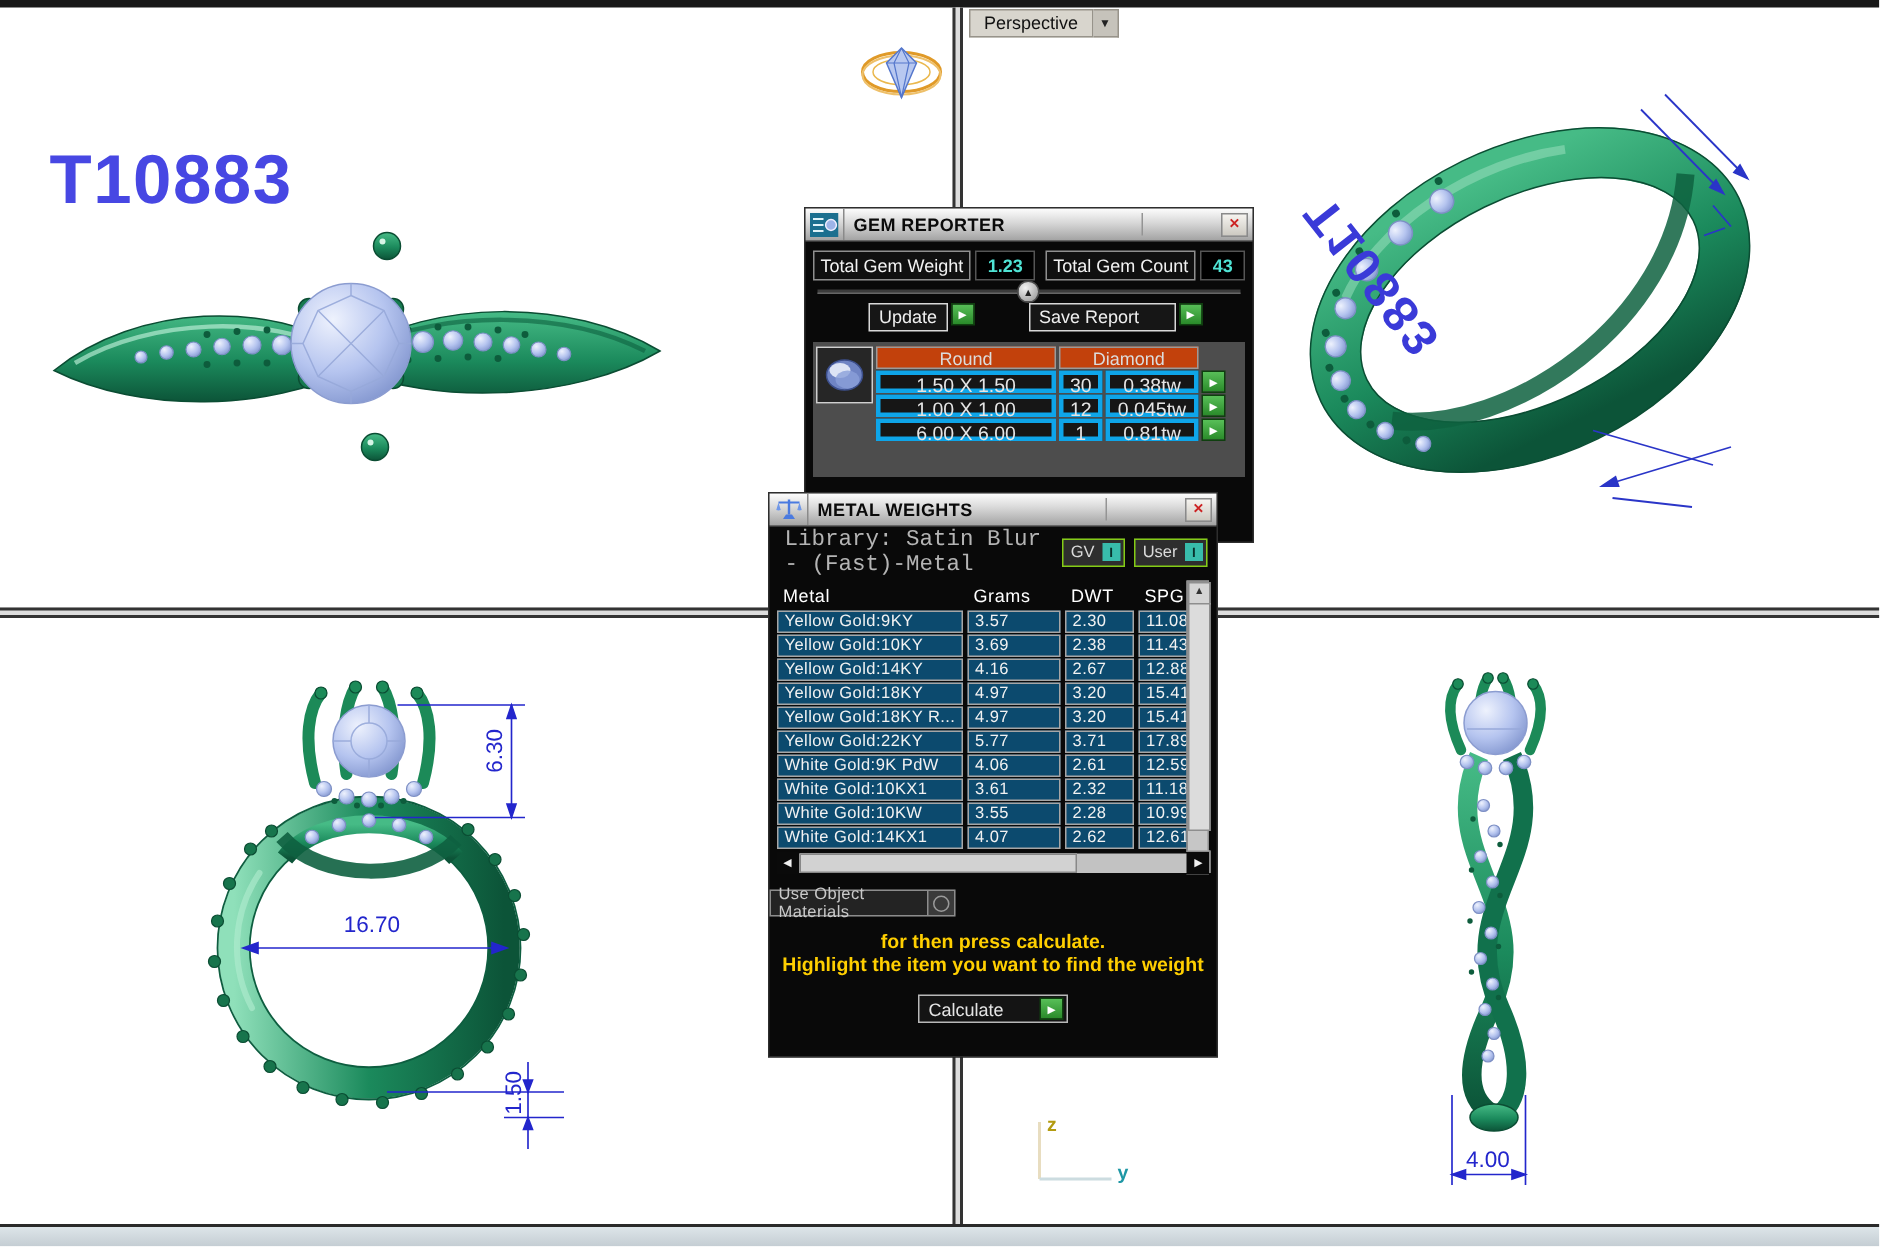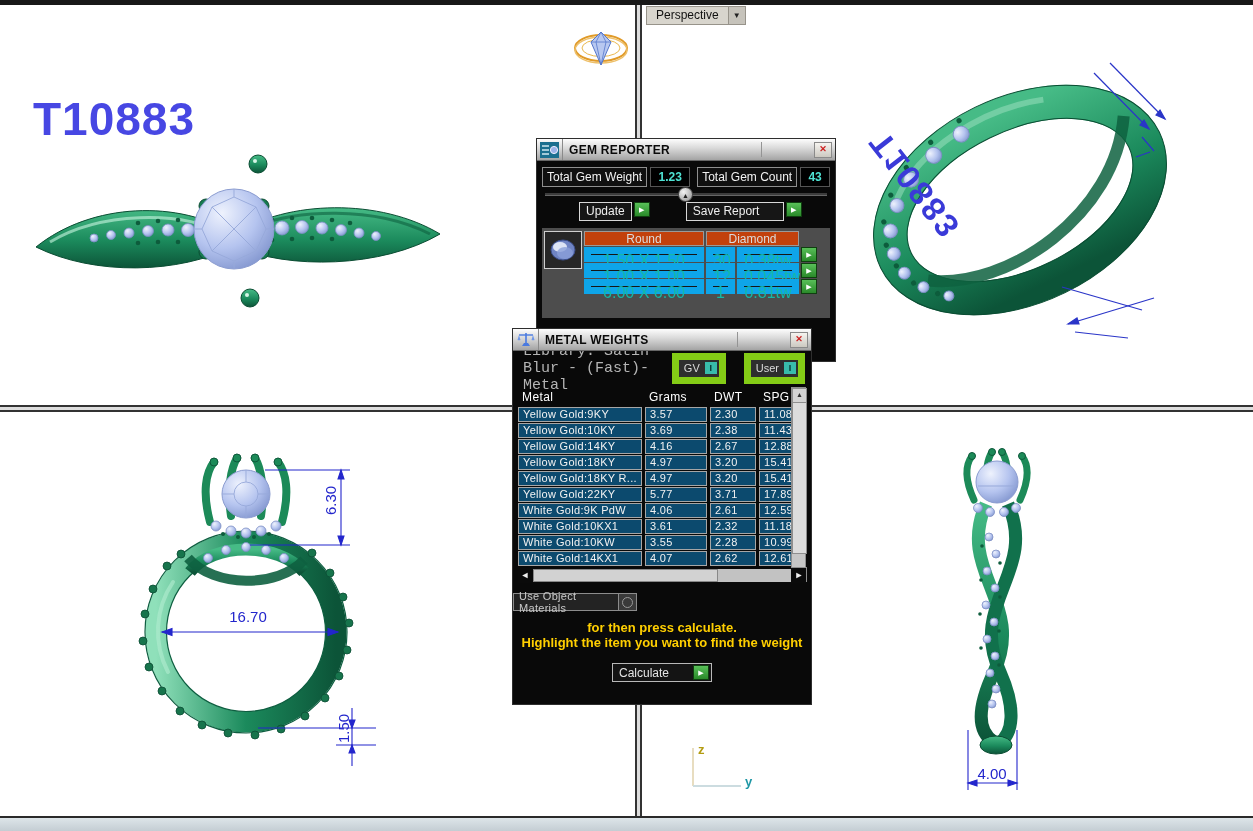--- a/index.html
+++ b/index.html
@@ -54,29 +54,29 @@
   .tbtn{background:#161616;border:1px solid #d8d8d8;color:#efefef;font-size:12px;padding:1px 6px 2px 6px;white-space:nowrap;}
   .garrow{width:16px;height:15px;background:linear-gradient(#58bf58,#2a8a2a);border:1px solid #0f3f0f;
           color:#fff;font-size:7px;display:inline-flex;align-items:center;justify-content:center;box-sizing:border-box;}
   .gr-btns .sp{width:32px;}
   .gr-block{margin:6px 5px 0 5px;height:90px;background:#4d4d4d;padding:3px 2px;box-sizing:border-box;display:flex;gap:2px;}
   .gem-icon-cell{width:36px;height:36px;background:#262626;border:1px solid #cfcfcf;flex:none;display:flex;align-items:center;justify-content:center;}
   .gtable{flex:1;}
   .ghead{display:flex;gap:2px;margin-bottom:1px;}
   .gcellh{background:#c2410c;border:1px solid #9a9a9a;color:#dcdcdc;font-size:12px;text-align:center;height:15px;line-height:15px;box-sizing:border-box;}
   .grow{display:flex;gap:2px;margin-bottom:1px;align-items:center;}
-  .gcell{background:#161616;border:7px solid #0ea5e9;color:#14b8a6;font-size:16px;text-align:center;height:15px;line-height:14px;box-sizing:border-box;}
+  .gcell{background:#161616;border:3px solid #0ea5e9;color:#e5e5e5;font-size:13px;text-align:center;height:15px;line-height:14px;box-sizing:border-box;}
   .gsize{width:120px;} .gcount{width:29px;} .gweight{width:62px;}
   .gh-round{width:120px;} .gh-diamond{width:93px;}
 
   
   .mw-librow{display:flex;align-items:center;margin:6px 6px 0 6px;height:22px;}
   .mw-lib{color:#b4b4b4;font-size:15px;flex:1;padding-left:4px;font-family:Liberation Mono, monospace;}
-  .togglebtn{display:flex;align-items:center;background:#2e2e2e;border:7px solid #84cc16;
-             padding:1px 2px 1px 5px;margin-left:18px;height:15px;}
+  .togglebtn{display:flex;align-items:center;background:#2e2e2e;border:1px solid #84cc16;
+             padding:1px 2px 1px 5px;margin-left:6px;height:15px;}
   .togglebtn .tl{color:#dadada;font-size:11px;}
   .togglebtn .tsq{width:12px;height:12px;background:#38bcab;color:#09312c;font-size:9px;font-weight:bold;
                   display:flex;align-items:center;justify-content:center;margin-left:5px;}
   .mtable{position:relative;width:288px;margin:8px auto 0 auto;}
   .mcols{width:273px;overflow:hidden;}
   .mgrid{display:grid;grid-template-columns:124px 62px 46px 44px;column-gap:3px;width:285px;}
   .mhead{height:20px;align-items:center;}
   .mhead div{color:#fff;font-size:12px;padding-left:4px;letter-spacing:.4px;}
   .mrow{margin-bottom:1px;}
   .mcell{background:#0c4a6e;border:1px solid #a6a6a6;color:#f2f2f2;font-size:11px;height:15px;line-height:13px;

